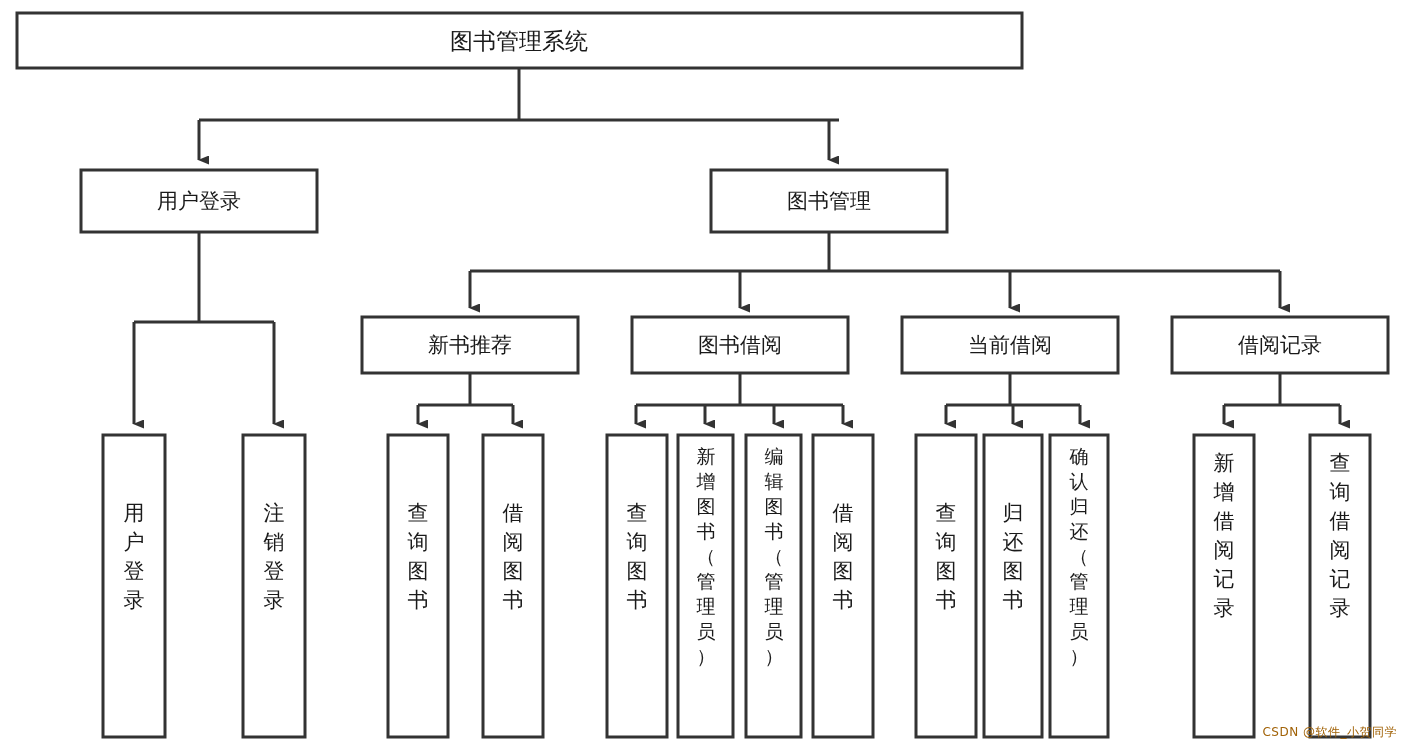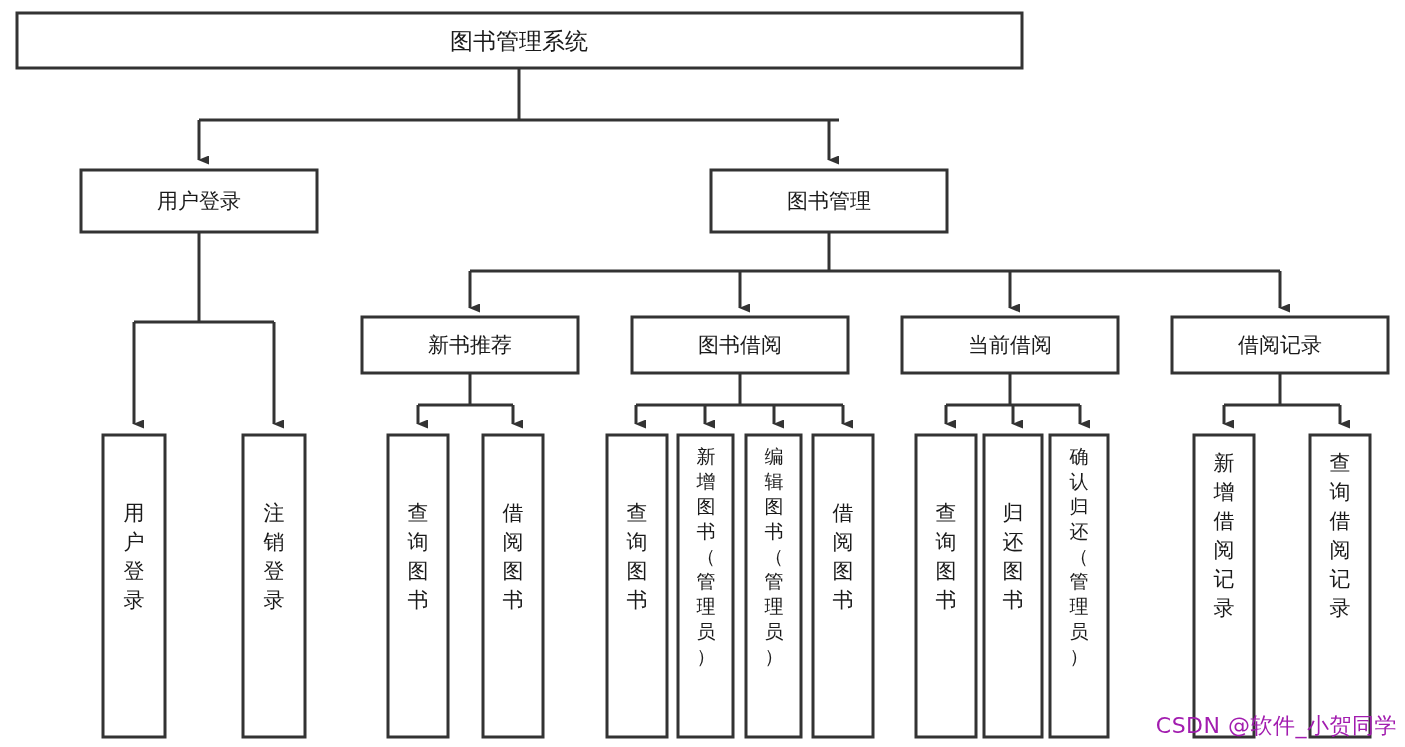--- a/index.html
+++ b/index.html
@@ -46,22 +46,22 @@
   .connector {
     stroke: #333333;
     stroke-width: 3;
     fill: none;
   }
   .watermark {
     position: absolute;
     right: 8px;
     bottom: 6px;
     font-family: "DejaVu Sans", "Liberation Sans", sans-serif;
-    font-size: 22px;
-    color: #a21caf;
+    font-size: 12px;
+    color: #a16207;
     letter-spacing: 0.5px;
     white-space: nowrap;
     pointer-events: none;
   }
 </style>
 </head>
 <body>
 
 <svg id="diagram" viewBox="0 0 1405 747" xmlns="http://www.w3.org/2000/svg">
 

